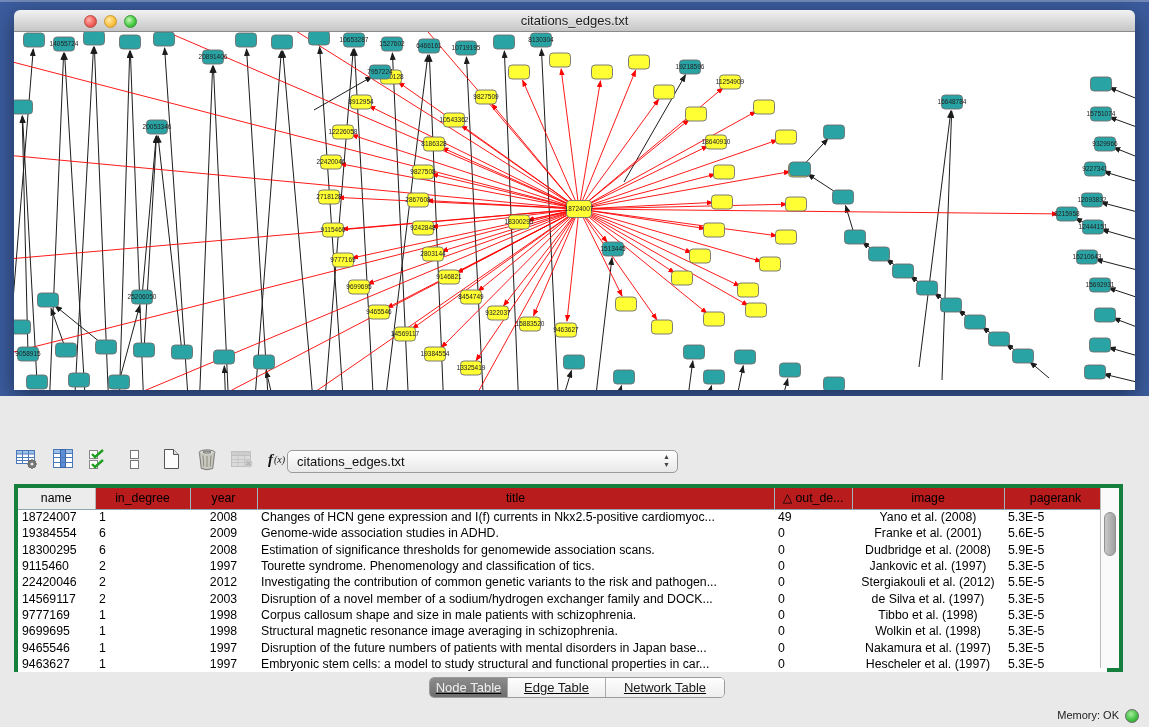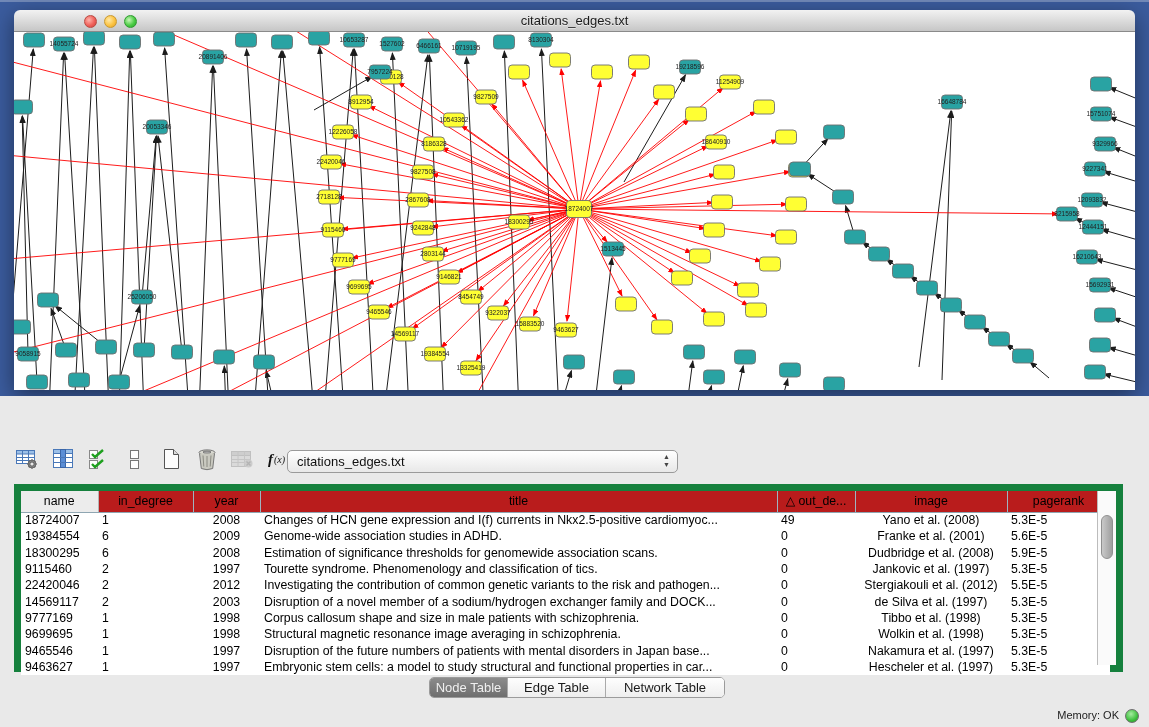--- a/index.html
+++ b/index.html
@@ -27,33 +27,33 @@
   .panel-title { position:absolute; left:10px; top:0; height:34px; line-height:34px; font-size:13px; color:#2a2a2a; }
   .ph-icons { position:absolute; right:10px; top:8px; display:flex; gap:12px; align-items:center; }
   .close-x { font-size:15px; font-weight:bold; color:#111; line-height:16px; cursor:default; }
 
   .toolbar { position:absolute; left:12px; top:46px; height:34px; display:flex; align-items:center; gap:6px; }
   .tbtn { width:30px; height:30px; display:flex; align-items:center; justify-content:center; }
   .combo { position:absolute; left:287px; top:54px; width:391px; height:23px; border:1px solid #9a9a9a; border-radius:5px;
            background:linear-gradient(#ffffff,#e8e8e8); font-size:13px; color:#111; line-height:21px; padding-left:9px; }
   .combo-arrows { position:absolute; right:7px; top:2px; font-size:7px; line-height:8px; color:#444; text-align:center; }
 
-  .tablebox { position:absolute; left:14px; top:88px; width:1109px; height:188px; background:#fff; border:7px solid #15803d; }
+  .tablebox { position:absolute; left:14px; top:88px; width:1109px; height:188px; background:#fff; border:4px solid #15803d; }
   table.grid { border-collapse:collapse; table-layout:fixed; width:1089px; font-size:12.3px; color:#000; }
   table.grid th { height:21px; font-weight:normal; font-size:12.3px; text-align:center; background:#b91c1c;
                   border-right:1px solid #9fb4c0; border-bottom:1px solid #8fa6b2; overflow:hidden; white-space:nowrap; }
   table.grid th.plain { background:#ececec; border-right:1px solid #b5b5b5; }
   table.grid td { height:16.3px; padding:0 4px; overflow:hidden; white-space:nowrap; background:#fff; }
   td.al { text-align:left; } td.ac { text-align:center; }
   .vscroll { position:absolute; right:0; top:0; width:19px; height:100%; background:#fafafa; border-left:1px solid #bcbcbc; }
   .vthumb { position:absolute; left:3px; top:24px; width:12px; height:44px; border-radius:6px;
             background:linear-gradient(90deg,#c9c9c9,#9f9f9f); border:1px solid #909090; }
   .hdr-corner { position:absolute; right:0; top:0; width:19px; height:22px; background:#e4e4e4; border-left:1px solid #bcbcbc; border-bottom:1px solid #9fb4c0; }
 
-  .tabbar { position:absolute; left:429px; top:281px; height:21px; display:flex; border:1px solid #9b9b9b; border-radius:5px; overflow:hidden; background:#fff; }
+  .tabbar { position:absolute; left:429px; top:281px; height:21px; display:flex; border:1px solid #9b9b9b; border-radius:5px; overflow:hidden; background:#fff;text-decoration:underline; }
   .seg { height:100%; line-height:20px; text-align:center; font-size:13px; color:#1a1a1a;
          background:linear-gradient(#fefefe,#eeeeee); border-right:1px solid #aaa; }
   .seg:last-child { border-right:none; }
   .seg.sel { background:linear-gradient(#8c8c8c,#6e6e6e); color:#efefef; }
 
   .status { position:absolute; right:30px; bottom:6px; font-size:11px; color:#222; }
   .memdot { position:absolute; right:10px; bottom:4px; width:14px; height:14px; border-radius:50%;
             background:radial-gradient(circle at 5px 4px,#a5eca0,#3dbf3d 60%,#259325); border:1px solid #6d6d6d; }
 </style>
 </head>

